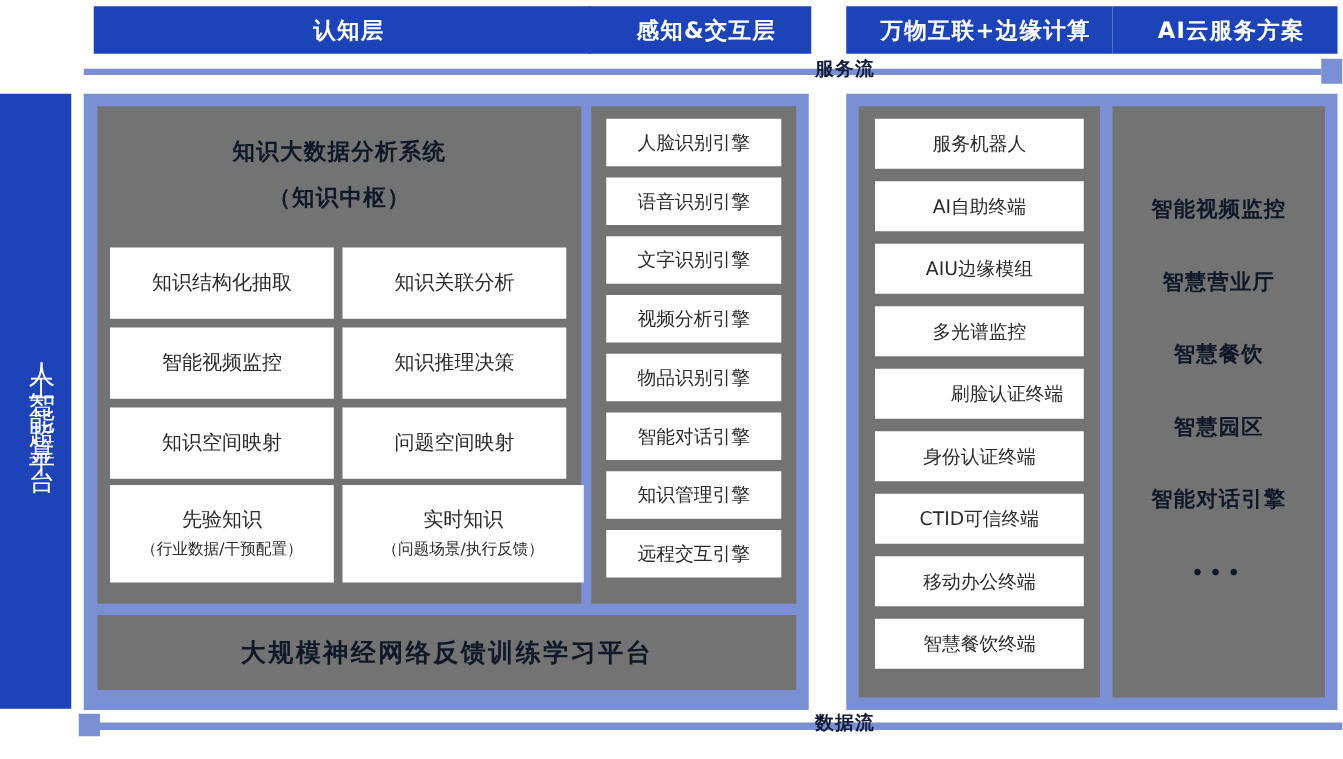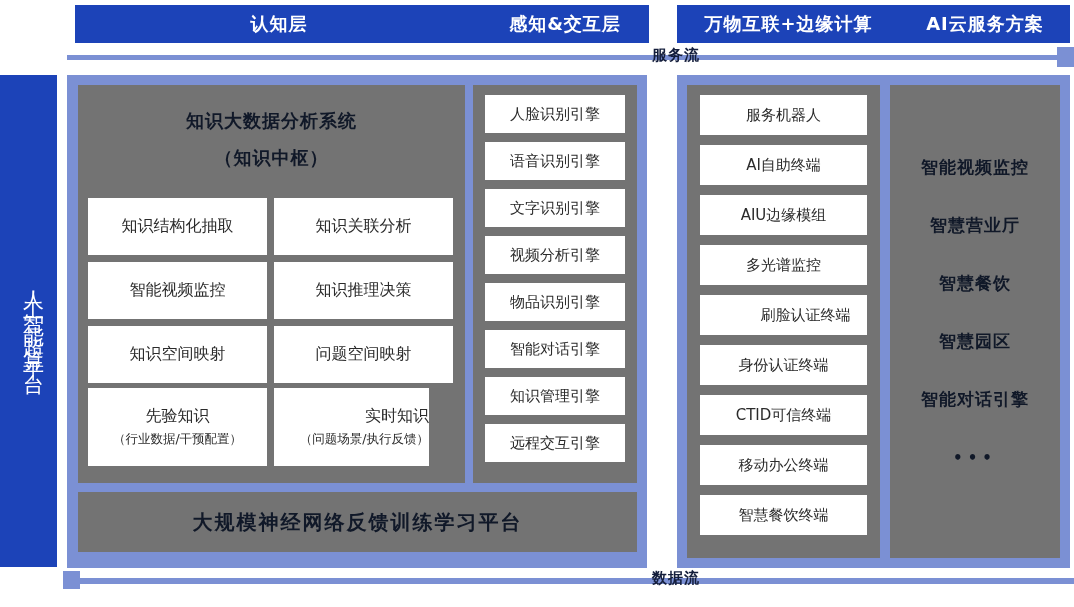--- a/index.html
+++ b/index.html
@@ -87,21 +87,21 @@
     <div class="wbox" style="left:196px;top:113px;width:179px;height:57px;">知识关联分析</div>
     <div class="wbox" style="left:10px;top:177px;width:179px;height:57px;">智能视频监控</div>
     <div class="wbox" style="left:196px;top:177px;width:179px;height:57px;">知识推理决策</div>
     <div class="wbox" style="left:10px;top:241px;width:179px;height:57px;">知识空间映射</div>
     <div class="wbox" style="left:196px;top:241px;width:179px;height:57px;">问题空间映射</div>
 
     <div class="wbox" style="left:10px;top:303px;width:179px;height:78px;flex-direction:column;">
       <div class="kbox-title">先验知识</div>
       <div class="kbox-sub">（行业数据/干预配置）</div>
     </div>
-    <div class="wbox" style="left:196px;top:303px;width:155px;height:78px;flex-direction:column;align-items:flex-end;">
+    <div class="wbox" style="left:196px;top:303px;width:193px;height:78px;flex-direction:column;">
       <div class="kbox-title">实时知识</div>
       <div class="kbox-sub">（问题场景/执行反馈）</div>
     </div>
   </div>
 
   <div class="panel vlist" style="left:406px;top:10px;width:164px;height:398px;padding:10px 12px;gap:9px;">
     <div class="wbox" style="height:38px;font-size:15px;">人脸识别引擎</div>
     <div class="wbox" style="height:38px;font-size:15px;">语音识别引擎</div>
     <div class="wbox" style="height:38px;font-size:15px;">文字识别引擎</div>
     <div class="wbox" style="height:38px;font-size:15px;">视频分析引擎</div>

